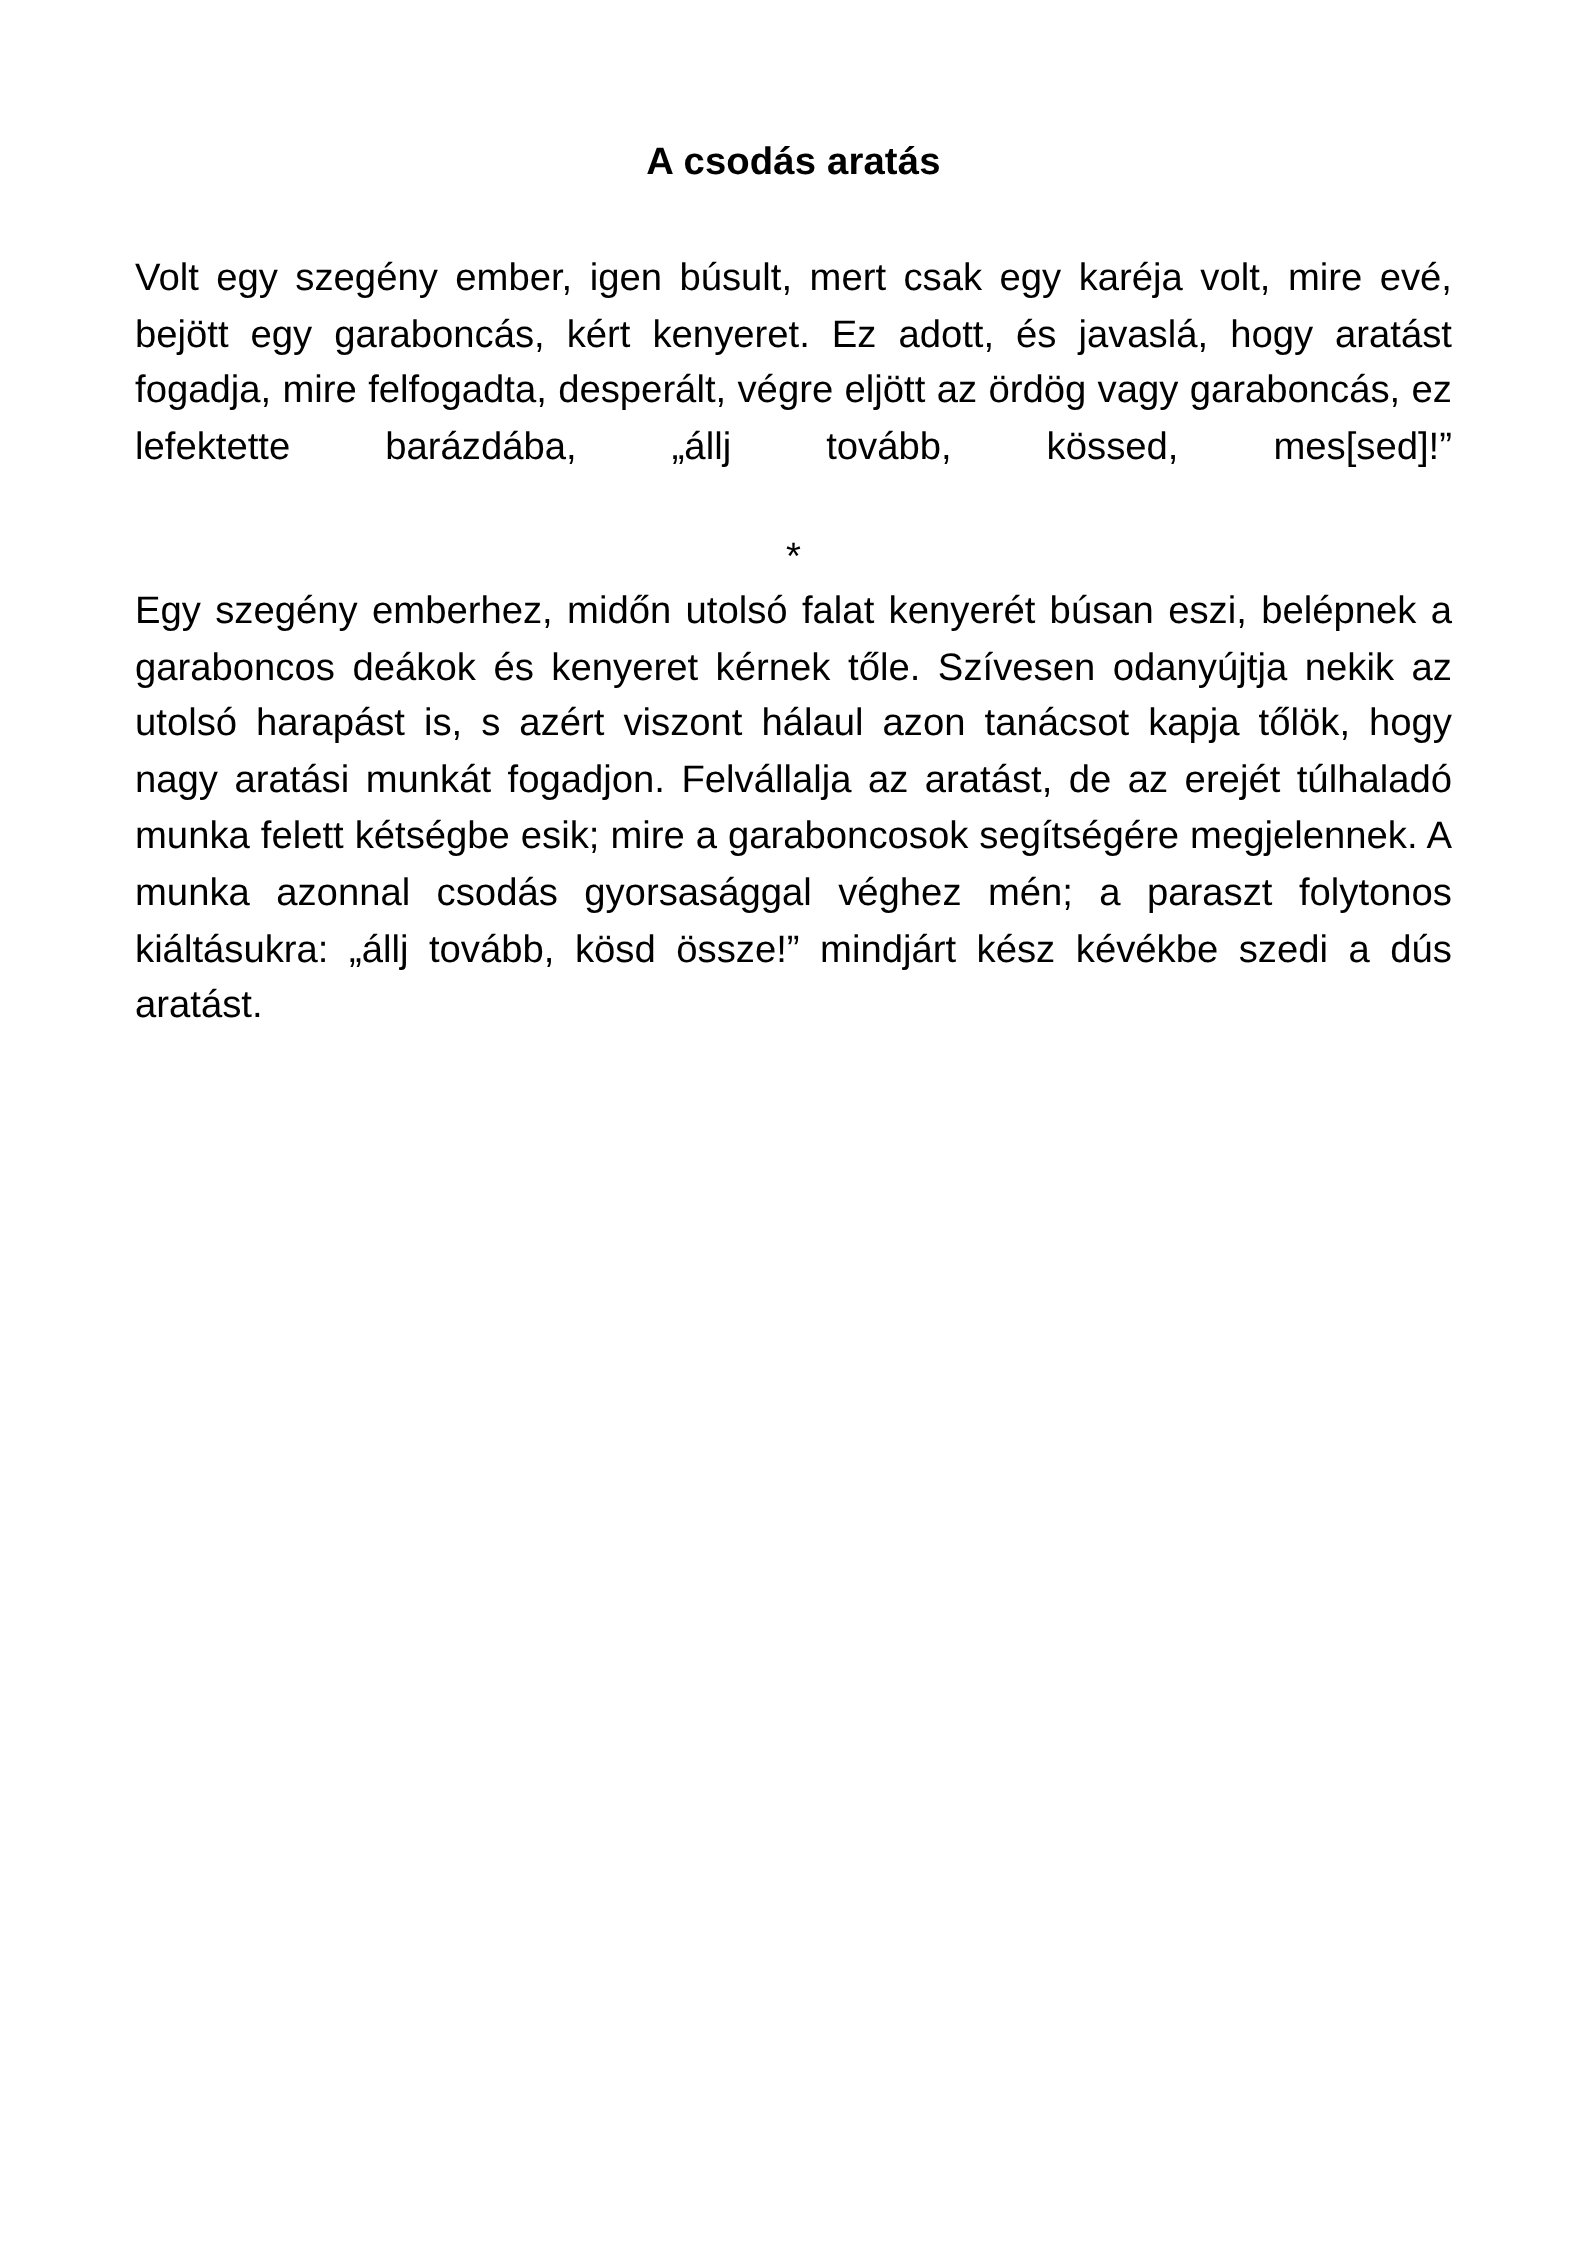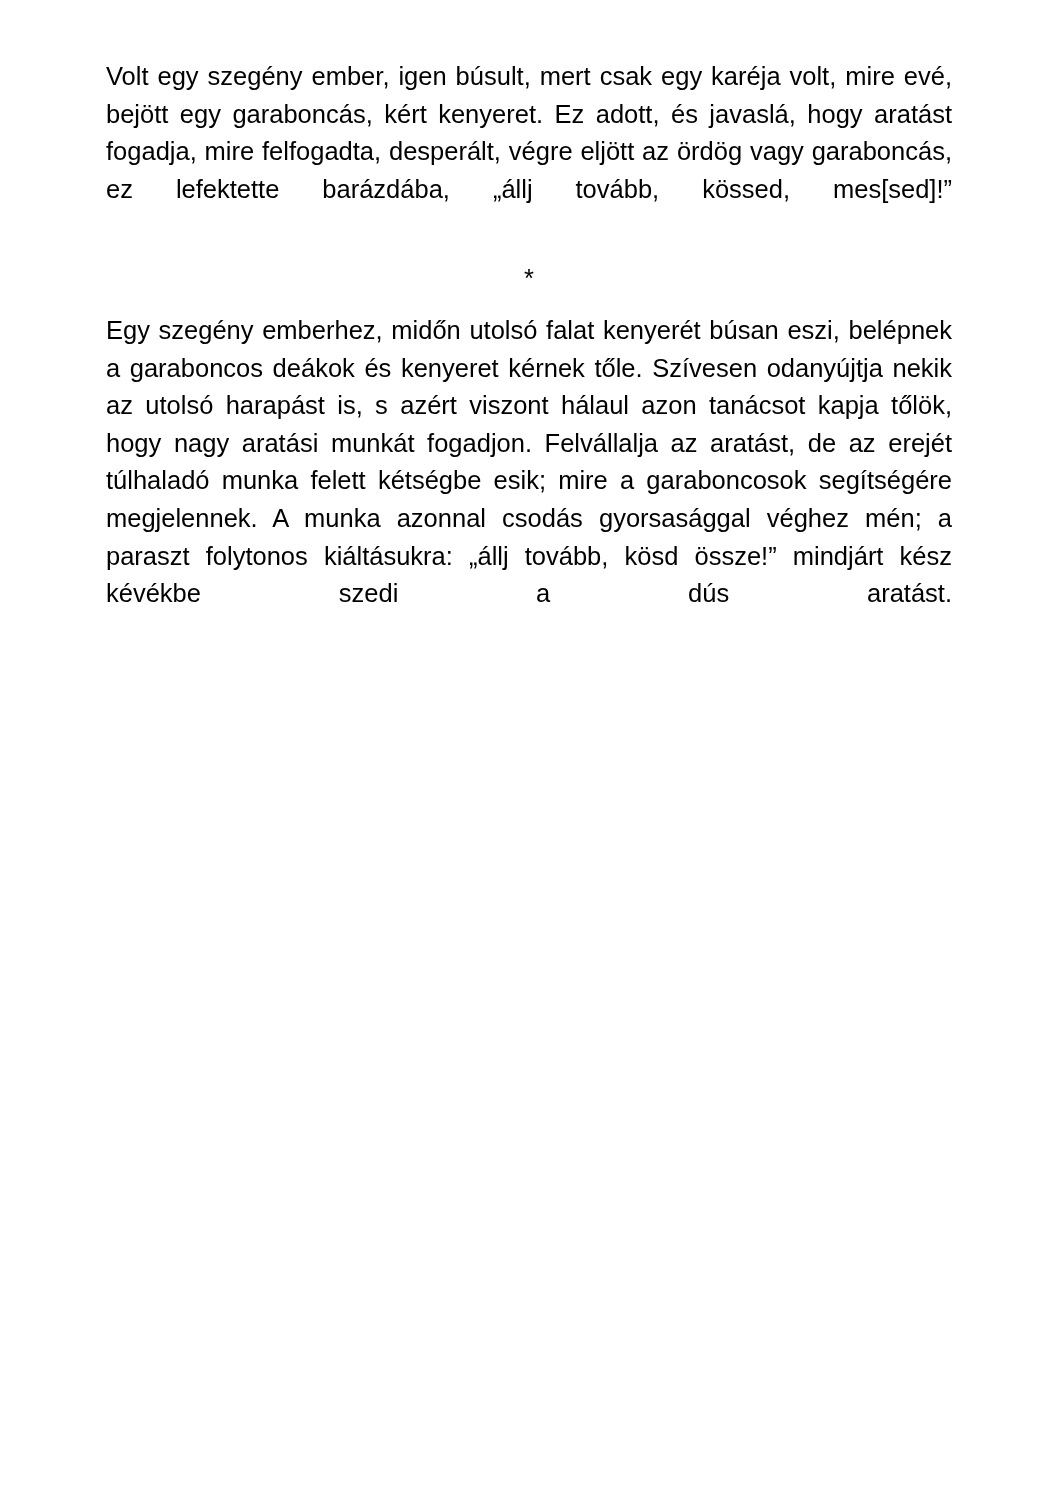--- a/index.html
+++ b/index.html
@@ -33,21 +33,21 @@
     margin: 0;
     padding-top: 92px;
     letter-spacing: 0.1px;
     line-height: 1.3;
   }
   .para {
     font-size: 25.5px;
     line-height: 37.6px;
     text-align: justify;
     text-justify: inter-word;
-    margin: 16px;
+    margin: 0;
     hyphens: none;
     word-spacing: 0.2px;
   }
   .para-1 {
     padding-top: 42px;
   }
   .separator {
     font-size: 25.5px;
     line-height: 30px;
     text-align: center;
@@ -64,20 +64,21 @@
     display: inline-block;
     width: 100%;
   }
 </style>
 </head>
 <body>
 
 <div class="page">
   <div class="content">
 
+    <h1 class="doc-title">A csodás aratás</h1>
 
     <p class="para para-1">Volt egy szegény ember, igen búsult, mert csak egy karéja volt, mire evé, bejött egy garaboncás, kért kenyeret. Ez adott, és javaslá, hogy aratást fogadja, mire felfogadta, desperált, végre eljött az ördög vagy garaboncás, ez lefektette barázdába, „állj tovább, kössed, mes[sed]!”</p>
 
     <p class="separator">*</p>
 
     <p class="para para-2">Egy szegény emberhez, midőn utolsó falat kenyerét búsan eszi, belépnek a garaboncos deákok és kenyeret kérnek tőle. Szívesen odanyújtja nekik az utolsó harapást is, s azért viszont hálaul azon tanácsot kapja tőlök, hogy nagy aratási munkát fogadjon. Felvállalja az aratást, de az erejét túlhaladó munka felett kétségbe esik; mire a garaboncosok segítségére megjelennek. A munka azonnal csodás gyorsasággal véghez mén; a paraszt folytonos kiáltásukra: „állj tovább, kösd össze!” mindjárt kész kévékbe szedi a dús aratást.</p>
 
   </div>
 </div>
 

